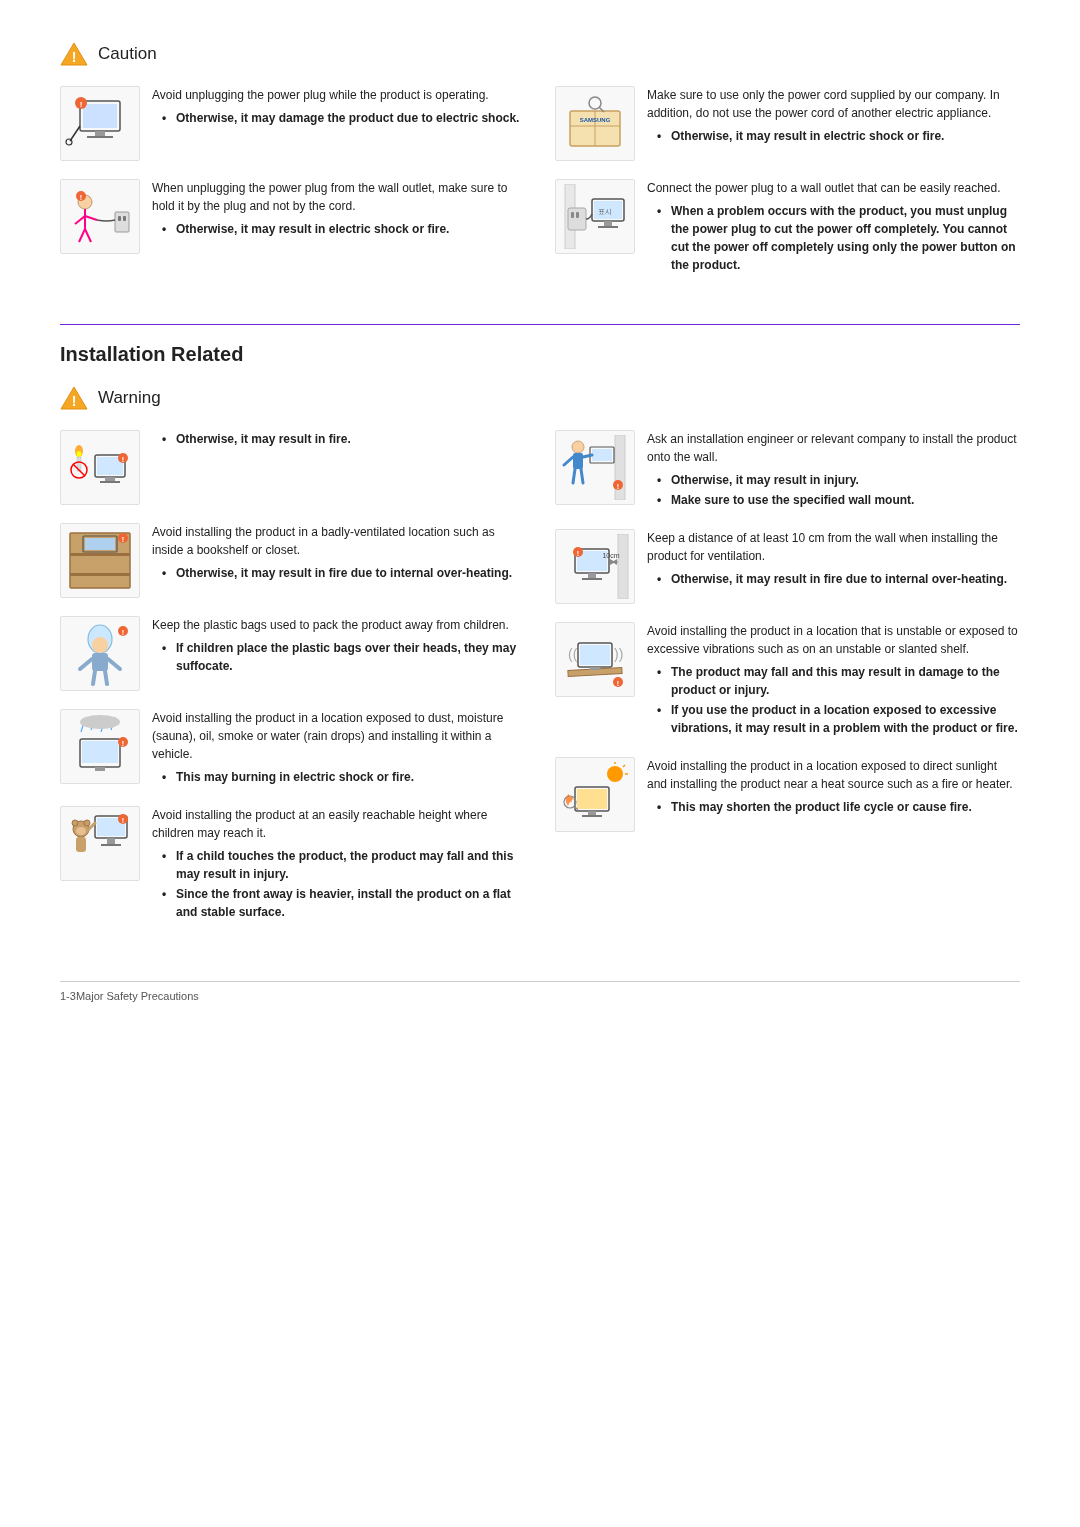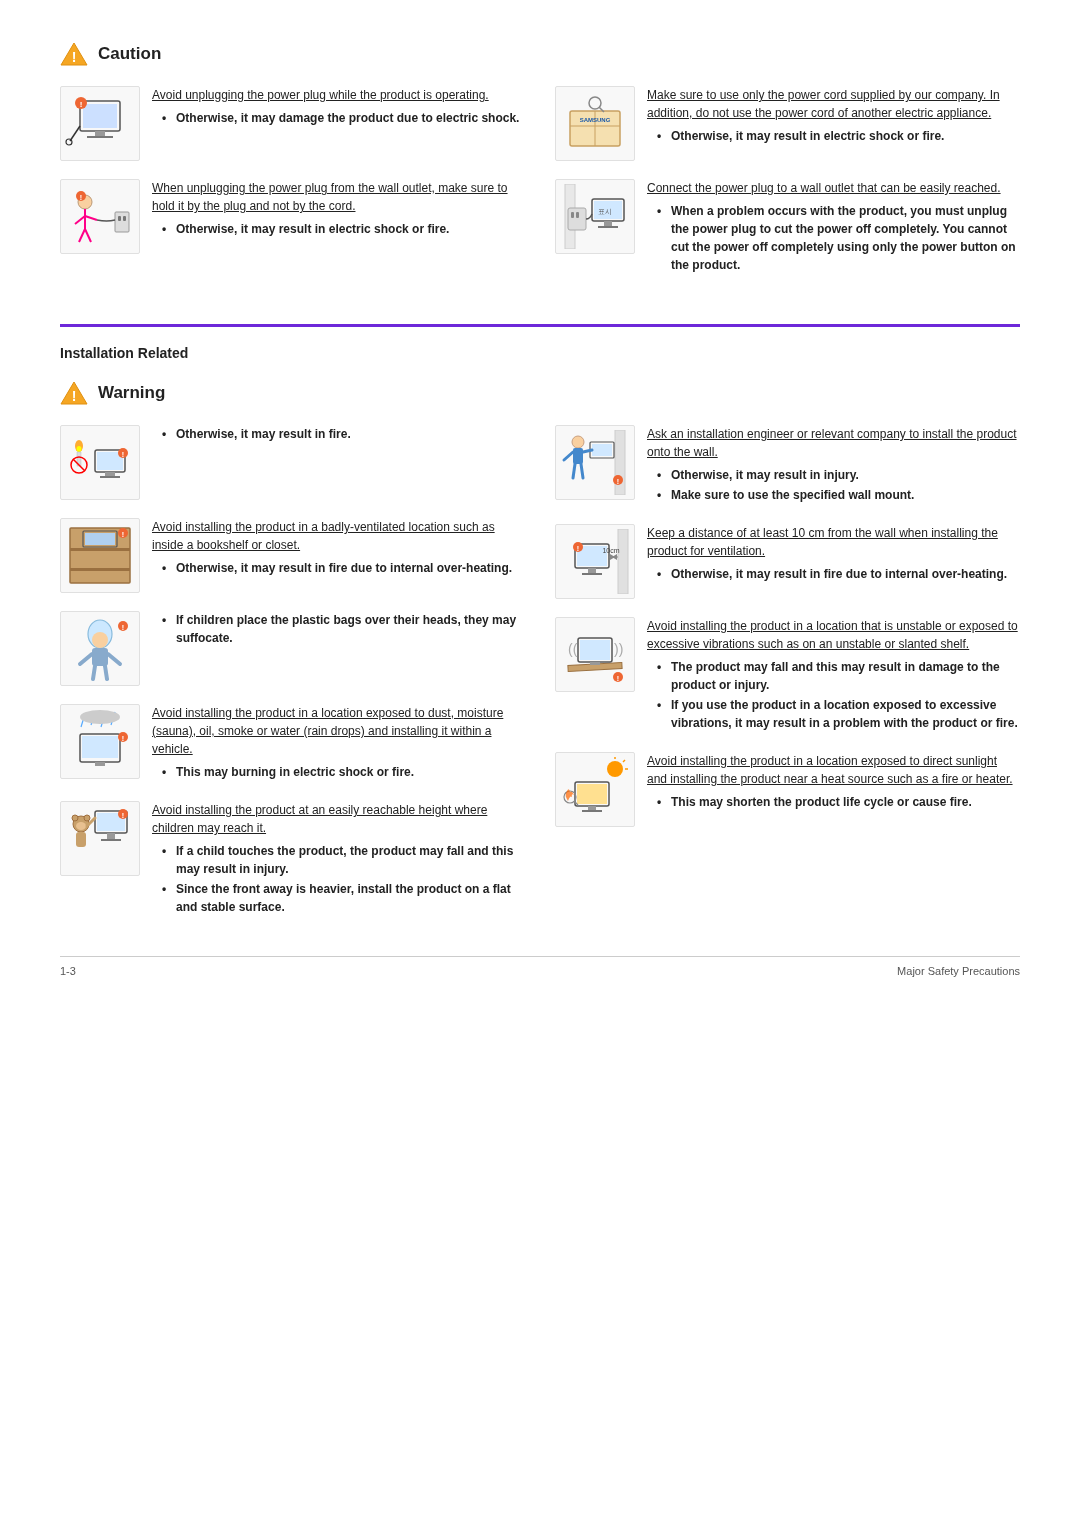--- a/index.html
+++ b/index.html
@@ -13,69 +13,67 @@
       padding: 40px 60px 40px 60px;
     }
     .section-header {
       display: flex;
       align-items: center;
       gap: 10px;
       margin-bottom: 18px;
     }
     .section-header-title {
       font-size: 17px;
-      font-weight: bold;
+      font-weight: normal;
     }
     .two-col {
       display: grid;
       grid-template-columns: 1fr 1fr;
       gap: 0 30px;
       margin-bottom: 10px;
     }
     .entry {
       display: flex;
       align-items: flex-start;
       gap: 12px;
       margin-bottom: 18px;
     }
     .entry-text {
       flex: 1;
     }
     .entry-text p {
       margin-bottom: 5px;
       line-height: 1.5;
-      text-decoration: underline;
     }
     .bullet-list {
       list-style: none;
       padding-left: 10px;
       font-weight: bold;
     }
     .bullet-list li {
       position: relative;
       padding-left: 14px;
       line-height: 1.5;
       margin-bottom: 2px;
     }
     .bullet-list li::before {
       content: "•";
       position: absolute;
       left: 0;
     }
     .installation-related-title {
-      font-size: 14px;
+      font-size: 20px;
       font-weight: bold;
       margin: 30px 0 18px 0;
-      border-top: 3px solid #6d28d9;
+      border-top: 1px solid #6d28d9;
       padding-top: 18px;
     }
     .footer {
       display: flex;
-      justify-content: space-between;
-      margin-top: 20px;
+      margin-top: 40px;
       font-size: 11px;
       color: #555;
       border-top: 1px solid #ccc;
       padding-top: 8px;
     }
     
     .tri-icon {
       display: inline-block;
       width: 28px;
       height: 28px;
@@ -303,20 +301,21 @@
             <line x1="27" y1="38" x2="15" y2="48" stroke="#88aacc" stroke-width="4" stroke-linecap="round"></line>
             <line x1="43" y1="38" x2="55" y2="48" stroke="#88aacc" stroke-width="4" stroke-linecap="round"></line>
             <line x1="30" y1="50" x2="28" y2="63" stroke="#88aacc" stroke-width="4" stroke-linecap="round"></line>
             <line x1="40" y1="50" x2="42" y2="63" stroke="#88aacc" stroke-width="4" stroke-linecap="round"></line>
 
             <circle cx="58" cy="10" r="5" fill="#e63"></circle>
             <text x="58" y="14" text-anchor="middle" font-size="7" font-weight="bold" fill="#fff">!</text>
           </svg>
         </div>
         <div class="entry-text">
+          <p>Keep the plastic bags used to pack the product away from children.</p>
           <ul class="bullet-list">
             <li>If children place the plastic bags over their heads, they may suffocate.</li>
           </ul>
         </div>
       </div>
 
       <div class="entry">
         <div class="illus">
           <svg viewBox="0 0 70 65" xmlns="http://www.w3.org/2000/svg">
 

